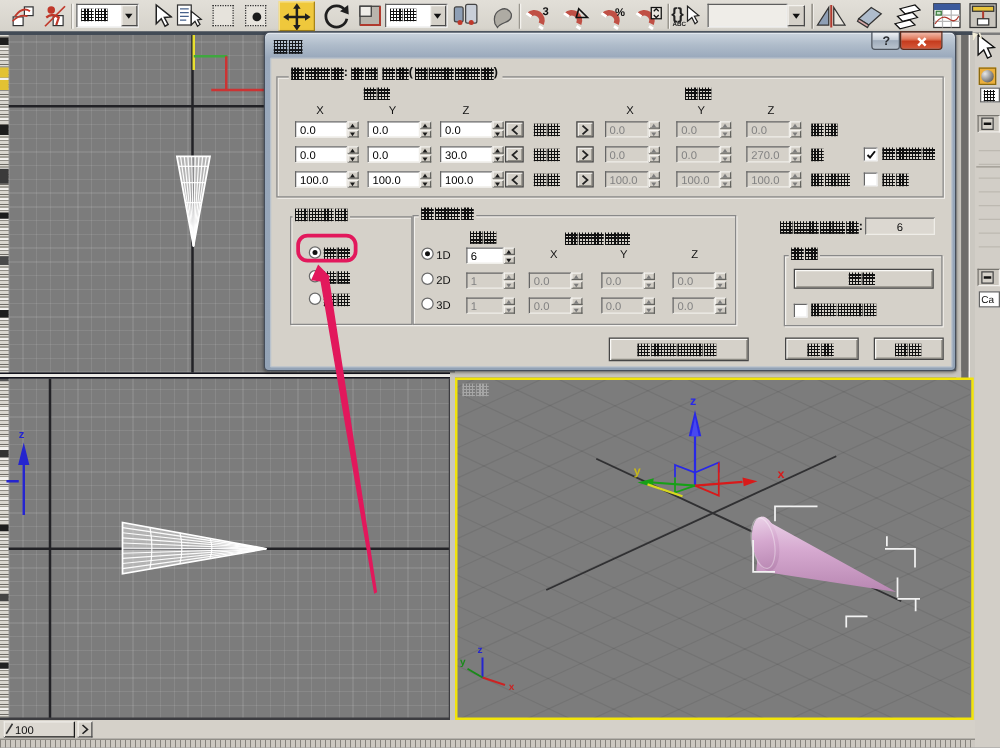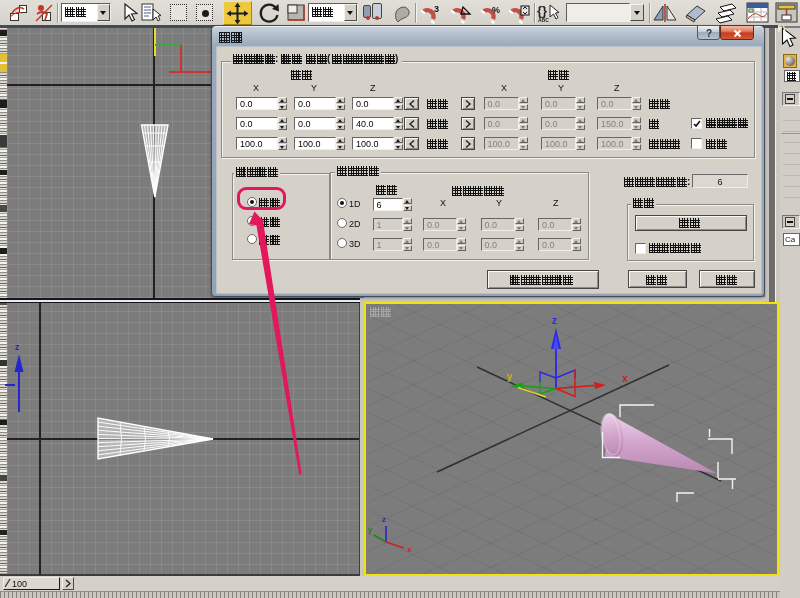--- a/index.html
+++ b/index.html
@@ -402,21 +402,21 @@
         <div class="fld" style="left:19px;top:69.5px;width:42px">0.0</div>
         <div class="spin" style="left:61px;top:69.5px">
           <i class="su"></i>
           <i class="sd"></i>
         </div>
         <div class="fld" style="left:77px;top:69.5px;width:42px">0.0</div>
         <div class="spin" style="left:119px;top:69.5px">
           <i class="su"></i>
           <i class="sd"></i>
         </div>
-        <div class="fld" style="left:135px;top:69.5px;width:42px">40.0</div>
+        <div class="fld" style="left:135px;top:69.5px;width:42px">30.0</div>
         <div class="spin" style="left:177px;top:69.5px">
           <i class="su"></i>
           <i class="sd"></i>
         </div>
         <div class="btn" style="left:187px;top:69.5px;width:15px;height:13px"></div>
         <svg class="abs" style="left:191px;top:72.5px" width="8" height="8">
           <path d="M6 0.5 L2 4 L6 7.5" stroke="#222" stroke-width="1.4" fill="none"></path>
         </svg>
         <span class="lab" style="left:210px;top:71.5px;color:#111"><i class="hz" style="width:10px;height:10px"></i><i class="hz" style="width:10px;height:10px"></i></span>
         <div class="btn" style="left:243.5px;top:69.5px;width:14px;height:13px"></div>
@@ -426,21 +426,21 @@
         <div class="fld dis" style="left:266.5px;top:69.5px;width:35px">0.0</div>
         <div class="spin sg" style="left:301.5px;top:69.5px">
           <i class="su"></i>
           <i class="sd"></i>
         </div>
         <div class="fld dis" style="left:324px;top:69.5px;width:35px">0.0</div>
         <div class="spin sg" style="left:359px;top:69.5px">
           <i class="su"></i>
           <i class="sd"></i>
         </div>
-        <div class="fld dis" style="left:380px;top:69.5px;width:35px">150.0</div>
+        <div class="fld dis" style="left:380px;top:69.5px;width:35px">270.0</div>
         <div class="spin sg" style="left:415px;top:69.5px">
           <i class="su"></i>
           <i class="sd"></i>
         </div>
         <span class="lab" style="left:432px;top:71.5px;color:#111"><i class="hz" style="width:10px;height:10px"></i></span>
         <div class="fld" style="left:19px;top:89.5px;width:42px">100.0</div>
         <div class="spin" style="left:61px;top:89.5px">
           <i class="su"></i>
           <i class="sd"></i>
         </div>

